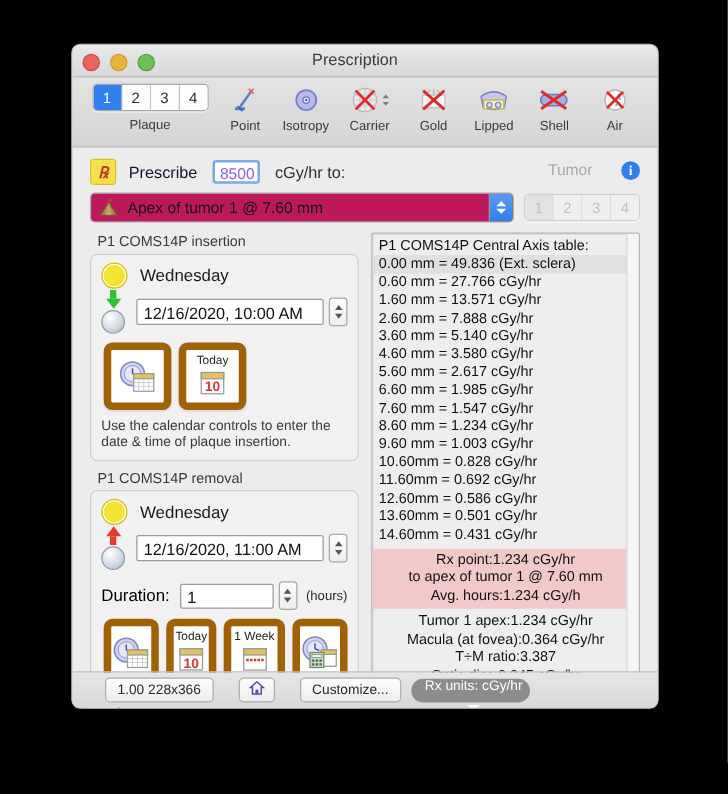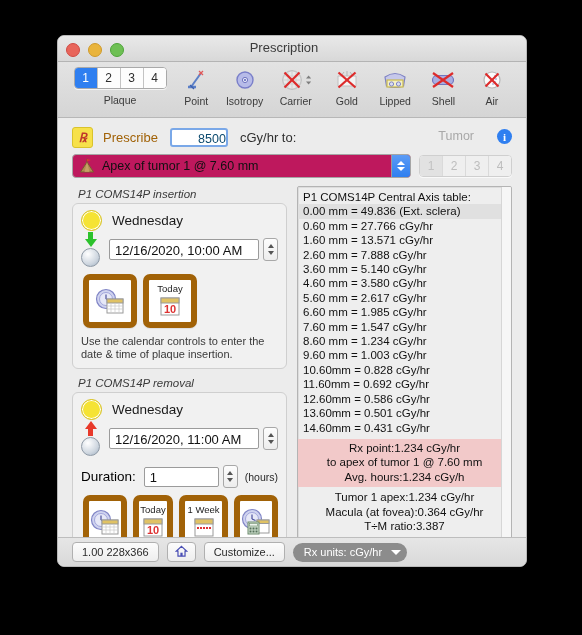--- a/index.html
+++ b/index.html
@@ -62,25 +62,25 @@
   
   #presc{
     height:30px;display:flex;align-items:center;padding:0 14px;margin-top:4px;
     position:relative;
   }
   #rx-glyph{
     width:19px;height:19px;border-radius:3px;background:#f7e14a;border:1px solid #d9c32c;
     display:flex;align-items:center;justify-content:center;
     font-family:"Liberation Serif",serif;font-size:13px;font-style:italic;color:#c0392b;font-weight:bold;
   }
-  #presc-label{font-size:13px;color:#a16207;margin-left:10px;}
+  #presc-label{font-size:13px;color:#0f172a;margin-left:10px;}
   #dose-field{
-    margin-left:12px;width:58px;height:19px;background:#fff;
+    margin-left:12px;width:38px;height:19px;background:#fff;
     border:2px solid #7aa8e8;border-radius:3px;
-    font-size:12.5px;color:#0c4a6e;padding-left:4px;line-height:19px;box-sizing:border-box;text-align:right;
+    font-size:12.5px;color:#8b5cf6;padding-left:4px;line-height:19px;box-sizing:border-box;
   }
   #presc-unit{font-size:13px;color:#2f2f2f;margin-left:12px;}
   #tumor-label{font-size:12.5px;color:#a8a8a8;position:absolute;right:52px;top:7px;}
   #info-dot{
     position:absolute;right:14px;top:7px;width:15px;height:15px;border-radius:50%;
     background:#2f7ff0;color:#fff;font-size:11px;font-weight:bold;
     display:flex;align-items:center;justify-content:center;font-family:"Liberation Serif",serif;
   }
 
   
@@ -99,21 +99,21 @@
   }
   .tri-up{width:0;height:0;border-left:4px solid transparent;border-right:4px solid transparent;border-bottom:4px solid #fff;}
   .tri-dn{width:0;height:0;border-left:4px solid transparent;border-right:4px solid transparent;border-top:4px solid #fff;}
   #tumor-seg-wrap{margin-left:8px;}
 
   
   #body{display:flex;padding:8px 14px 0 14px;gap:10px;}
   #left{width:215px;}
   #right{flex:1;}
 
-  .grp-title{font-size:11.5px;color:#3a3a3a;margin:2px 0 3px 6px;font-style:italic;}
+  .grp-title{font-size:11.5px;color:#3a3a3a;margin:2px 0 3px 6px;}
   .grp-box{
     border:1px solid #cfcfcf;border-radius:6px;background:#f1f1f1;
     padding:6px 8px 7px 8px;
   }
 
   .dayrow{display:flex;align-items:center;}
   .sun{
     width:19px;height:19px;border-radius:50%;background:#f5e334;border:1.5px solid #d6c01f;
     box-shadow:0 0 0 1px #fff inset;
   }
@@ -179,25 +179,25 @@
   
   #bottom{
     position:absolute;left:0;bottom:0;width:100%;height:28px;
     background:linear-gradient(to bottom,#e6e6e6,#d9d9d9);
     border-top:1px solid #bdbdbd;
     display:flex;align-items:center;padding-left:14px;gap:8px;
   }
   .bbtn{
     height:18px;border:1px solid #b0b0b0;border-radius:4px;
     background:linear-gradient(to bottom,#fcfcfc,#eeeeee);
-    font-size:11px;color:#2a2a2a;display:flex;align-items:center;justify-content:center;padding:0 9px;
+    font-size:11px;color:#2a2a2a;display:flex;align-items:center;justify-content:center;padding:0 9px;margin-left:12px;
   }
   #popbtn{
     height:19px;border-radius:10px;background:#8c8c8c;color:#fff;font-size:11px;
-    display:flex;align-items:center;padding:0 6px 0 11px;gap:9px;
+    display:flex;align-items:center;padding:0 6px 0 11px;gap:9px;flex-direction:column;
   }
   #popbtn .tri{width:0;height:0;border-left:5px solid transparent;border-right:5px solid transparent;border-top:5px solid #fff;}
 </style>
 </head>
 <body>
 
 <div id="window">
 
   <div id="titlebar">
     <div class="lights">

